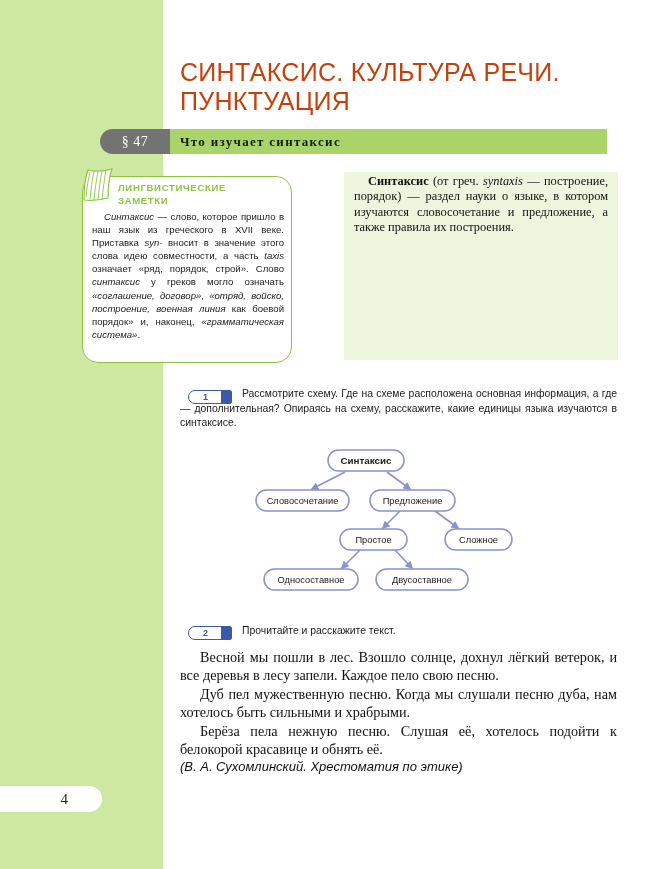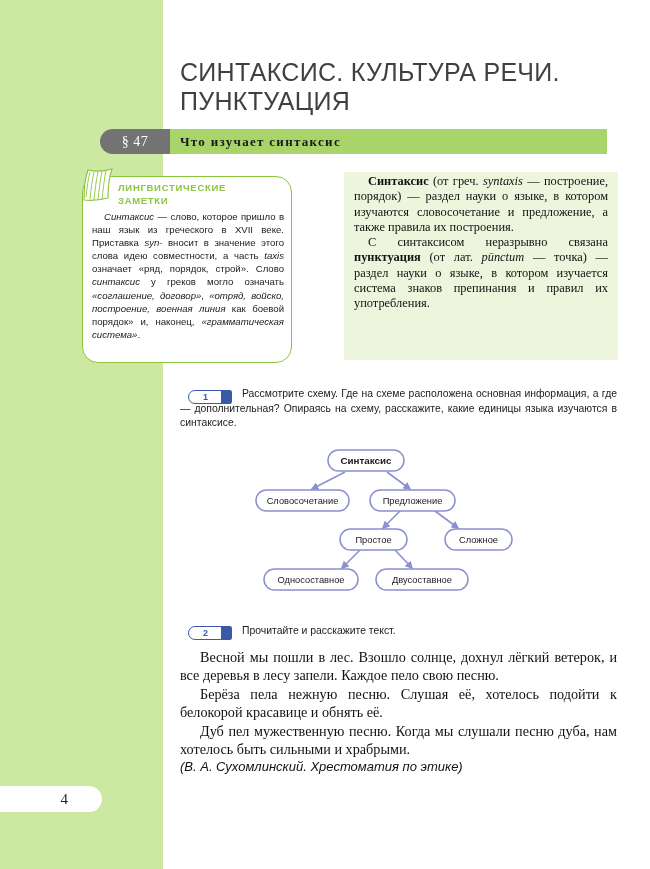--- a/index.html
+++ b/index.html
@@ -27,21 +27,21 @@
   .page-number-pill span{
     font-family:"Liberation Serif", serif;
     font-size:15px;color:#231f20;
   }
 
   
   .chapter-title{
     position:absolute;left:180px;top:58px;width:430px;
     font-family:"Liberation Sans", sans-serif;
     font-size:25px;line-height:29px;
-    color:#404040;letter-spacing:0.3px;
+    color:#c2410c;letter-spacing:0.3px;
     font-weight:400;
   }
 
   
   .section-bar{
     position:absolute;left:163px;top:129px;width:444px;height:25px;
     background:#a8d46a;
   }
   .section-badge{
     position:absolute;left:100px;top:129px;width:70px;height:25px;
@@ -196,21 +196,20 @@
   </div>
   <div class="notes-heading">
     <div>ЛИНГВИСТИЧЕСКИЕ</div>
     <div>ЗАМЕТКИ</div>
   </div>
   <div class="notes-body"><i>Синтаксис</i> — слово, которое пришло в наш язык из греческого в XVII веке. Приставка <i>syn-</i> вносит в значение этого слова идею совместности, а часть <i>taxis</i> означает «ряд, порядок, строй». Слово <i>синтаксис</i> у греков могло означать <i>«соглашение, договор»</i>, <i>«отряд, войско, построение, военная линия</i> как боевой порядок» и, наконец, <i>«грамматическая система»</i>.</div>
 
   <div class="definition-box">
     <div class="definition-body">
       <p><b>Синтаксис</b> (от греч. <i>syntaxis</i> — построение, порядок) — раздел науки о языке, в котором изучаются словосочетание и предложение, а также правила их построения.</p>
-      <p>С синтаксисом неразрывно связана <b>пунктуация</b> (от лат. <i>pūnctum</i> — точка) — раздел науки о языке, в котором изучается система знаков препинания и правил их употребления.</p>
     </div>
   </div>
 
   <div class="ex-badge ex1-badge">
     <span>1</span>
   </div>
   <div class="ex1-text">Рассмотрите схему. Где на схеме расположена основная информация, а где — дополнительная? Опираясь на схему, расскажите, какие единицы языка изучаются в синтаксисе.</div>
 
   <div class="diagram">
     <svg width="300" height="160" viewBox="0 0 300 160" xmlns="http://www.w3.org/2000/svg">
@@ -266,18 +265,18 @@
     </svg>
   </div>
 
   <div class="ex-badge ex2-badge">
     <span>2</span>
   </div>
   <div class="ex2-text">Прочитайте и расскажите текст.</div>
 
   <div class="passage">
     <p>Весной мы пошли в лес. Взошло солнце, дохнул лёгкий ветерок, и все деревья в лесу запели. Каждое пело свою песню.</p>
+    <p>Дуб пел мужественную песню. Когда мы слушали песню дуба, нам хотелось быть сильными и храбрыми.</p>
     <p>Берёза пела нежную песню. Слушая её, хотелось подойти к белокорой красавице и обнять её.</p>
-    <p>Дуб пел мужественную песню. Когда мы слушали песню дуба, нам хотелось быть сильными и храбрыми.</p>
     <p class="attribution">(В. А. Сухомлинский. Хрестоматия по этике)</p>
   </div>
 
 </div>
 
 </body></html>

